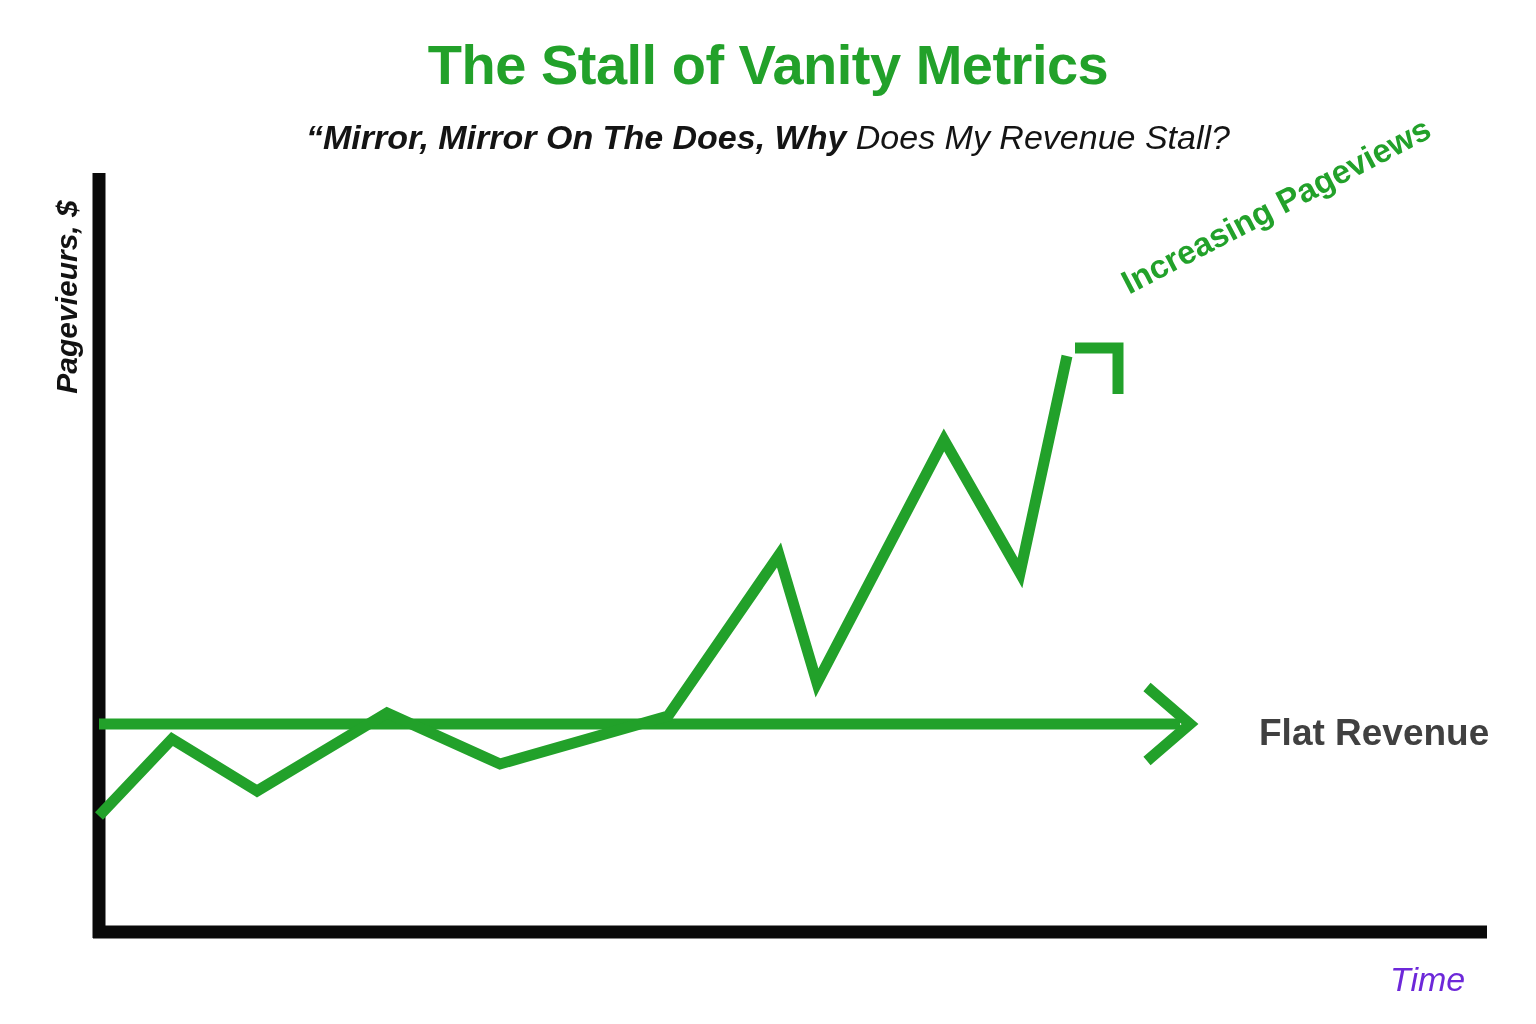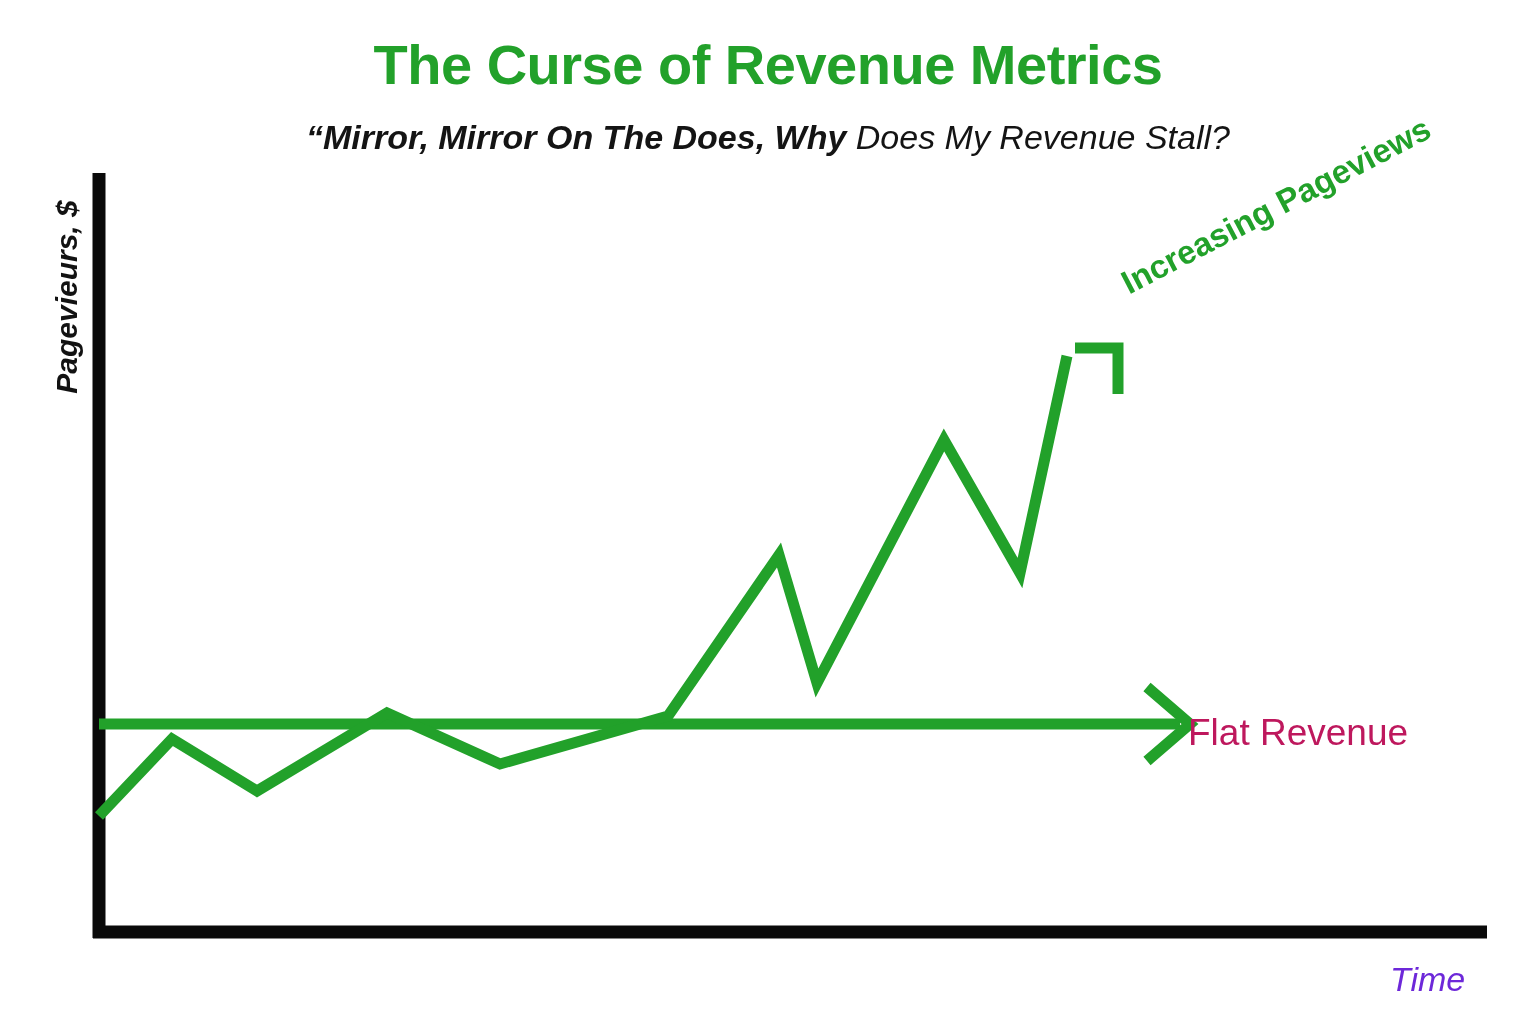--- a/index.html
+++ b/index.html
@@ -82,41 +82,41 @@
     transform: rotate(-27.5deg);
     transform-origin: 0% 50%;
     font-family: "Liberation Sans", sans-serif;
     font-size: 33px;
     font-weight: bold;
     color: #22a12a;
     white-space: nowrap;
   }
   #label-revenue {
     position: absolute;
-    left: 1188px;
+    left: 1259px;
     top: 712px;
     font-family: "Liberation Sans", sans-serif;
     font-size: 37px;
-    font-weight: normal;
-    color: #be185d;
+    font-weight: bold;
+    color: #404040;
     white-space: nowrap;
   }
 
   svg#plot {
     position: absolute;
     left: 0;
     top: 0;
   }
 </style>
 </head>
 <body>
 
 <div id="stage">
 
-  <div id="title">The Curse of Revenue Metrics</div>
+  <div id="title">The Stall of Vanity Metrics</div>
 
   <div id="subtitle">
     <span class="sb-strong">“Mirror, Mirror On The Does, Why</span><span class="sb-light"> Does My Revenue Stall?</span>
   </div>
 
   <div id="ylabel">Pagevieurs, $</div>
 
   <div id="xlabel">Time</div>
 
   <svg id="plot" width="1536" height="1024" viewBox="0 0 1536 1024">

